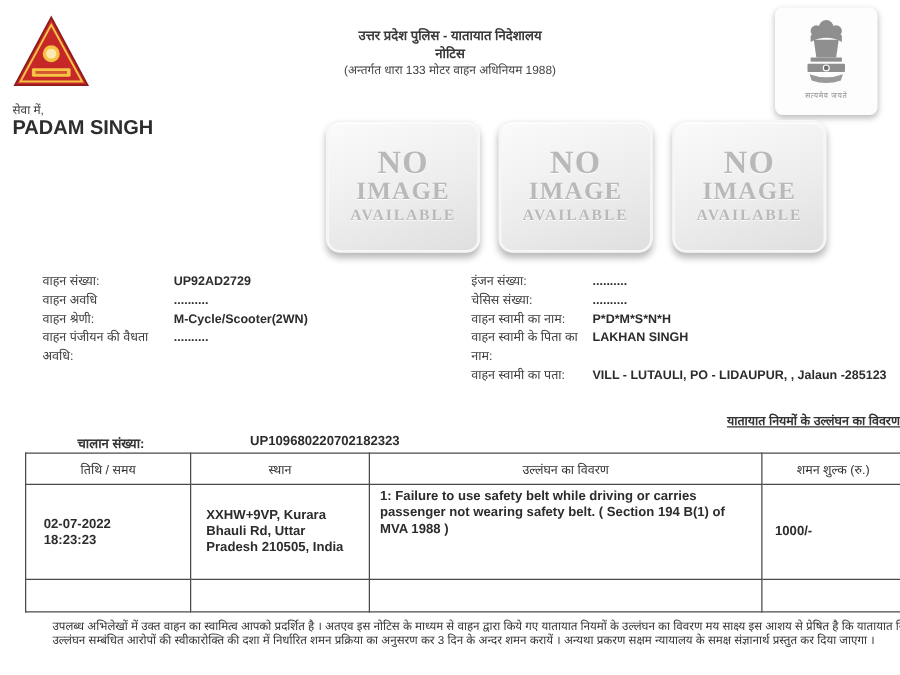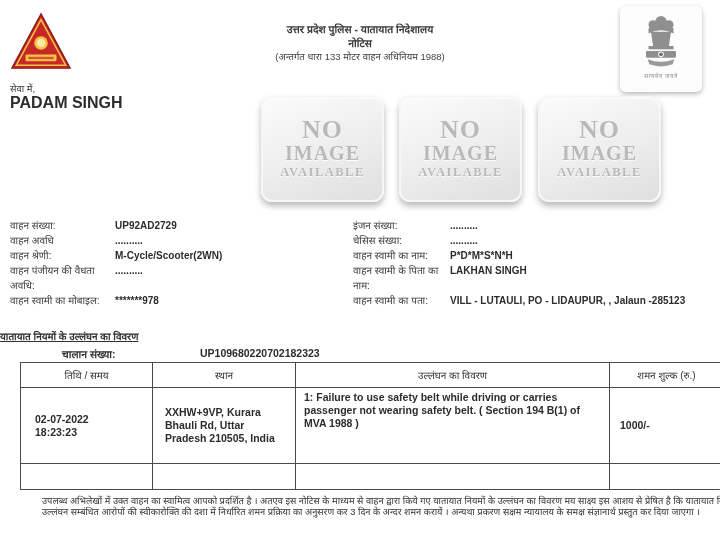--- a/index.html
+++ b/index.html
@@ -27,31 +27,31 @@
          background:linear-gradient(160deg,#fbfbfb 0%,#ededed 55%,#dfdfdf 100%);
          border:2px solid #f6f6f6;box-sizing:border-box;
          box-shadow:0 4px 6px rgba(0,0,0,.28), inset 0 1px 0 #ffffff;
          display:flex;flex-direction:column;align-items:center;justify-content:center;
          color:#b9b9b9;font-weight:bold;text-shadow:0 1px 0 rgba(255,255,255,.85);font-family:Liberation Serif, serif;}
   .ni1{font-size:26px;line-height:24px;letter-spacing:1px;}
   .ni2{font-size:20px;line-height:22px;letter-spacing:1px;}
   .ni3{font-size:12.5px;line-height:16px;letter-spacing:1.5px;}
 
   
-  .details{position:absolute;top:218px;font-size:10px;line-height:15px;color:#3d3d3d;}
+  .details{position:absolute;top:218px;font-size:10px;line-height:15px;color:#3d3d3d;margin-left:24px;}
   .details-left{left:10px;width:338px;}
   .details-right{left:353px;width:367px;}
   .drow{display:flex;align-items:flex-start;}
   .details-left .dlabel{flex:0 0 105px;}
   .details-right .dlabel{flex:0 0 97px;}
   .dvalue{font-weight:bold;color:#2c2c2c;}
   .addr-value{white-space:nowrap;}
 
   
-  .section-title{position:absolute;top:329px;left:0;width:608px;text-align:left;
+  .section-title{position:absolute;top:329px;left:0;width:720px;text-align:right;
                  font-size:10px;font-weight:bold;color:#333;text-decoration:underline;}
   .challan-label{position:absolute;left:62px;top:347px;font-size:10.5px;font-weight:bold;color:#333;}
   .challan-number{position:absolute;left:200px;top:347px;font-size:10.5px;font-weight:bold;color:#2c2c2c;}
 
   
   .vtable{position:absolute;left:20px;top:362px;border-collapse:collapse;table-layout:fixed;width:703px;}
   .vtable th,.vtable td{border:1px solid #4a4a4a;box-sizing:border-box;}
   .vtable th{height:25px;font-size:10px;font-weight:normal;color:#333;text-align:center;vertical-align:middle;}
   .vtable td{font-size:10.5px;font-weight:bold;color:#2c2c2c;line-height:13px;}
   .row-data{height:76px;}
@@ -135,24 +135,20 @@
       <span class="dlabel">वाहन अवधि</span>
       <span class="dvalue">..........</span>
     </div>
     <div class="drow">
       <span class="dlabel">वाहन श्रेणी:</span>
       <span class="dvalue">M-Cycle/Scooter(2WN)</span>
     </div>
     <div class="drow">
       <span class="dlabel">वाहन पंजीयन की वैधता अवधि:</span>
       <span class="dvalue">..........</span>
-    </div>
-    <div class="drow">
-      <span class="dlabel">वाहन स्वामी का मोबाइल:</span>
-      <span class="dvalue">*******978</span>
     </div>
   </div>
 
   <div class="details details-right">
     <div class="drow">
       <span class="dlabel">इंजन संख्या:</span>
       <span class="dvalue">..........</span>
     </div>
     <div class="drow">
       <span class="dlabel">चेसिस संख्या:</span>

